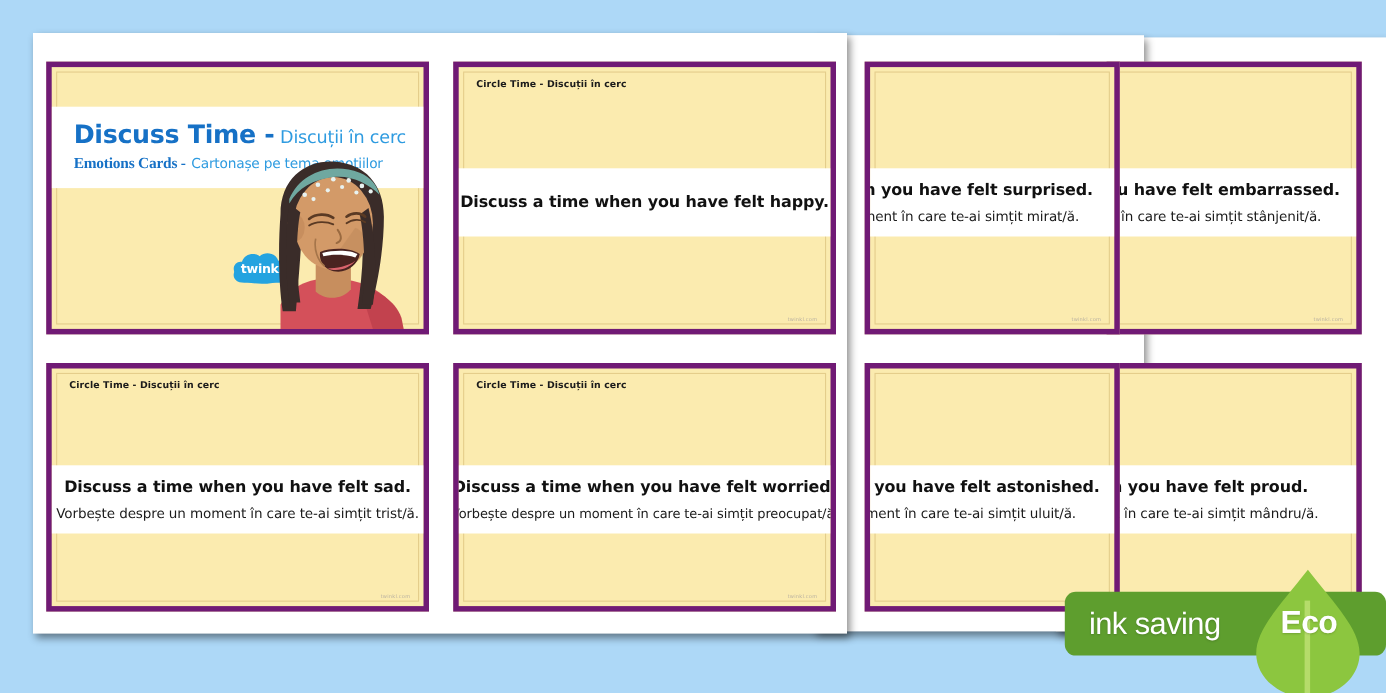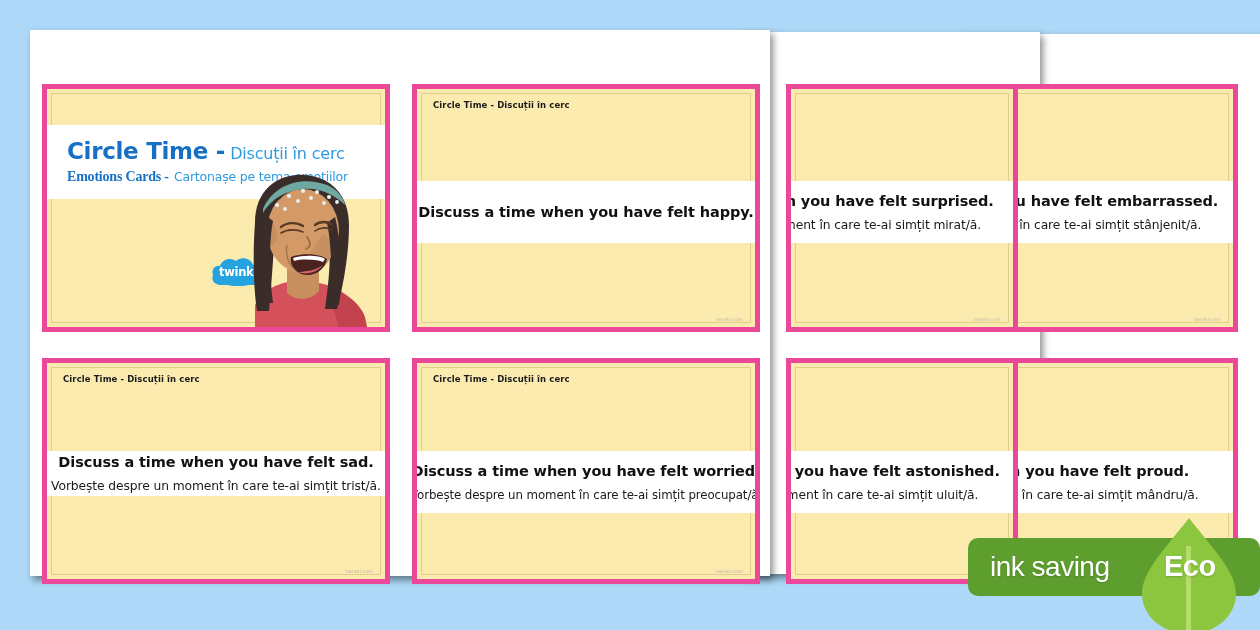--- a/index.html
+++ b/index.html
@@ -26,23 +26,22 @@
     box-shadow: 3px 4px 7px rgba(0,0,0,0.45);
   }
   .sheet-back-2 { left: 960px; top: 34px; width: 300px; height: 540px; }
   .sheet-back-1 { left: 740px; top: 32px; width: 300px; height: 542px; }
   .sheet-front  { left: 30px;  top: 30px;  width: 740px; height: 546px; }
 
   
   .card {
     position: absolute;
     background: #FBEBAF;
-    border: 5px solid #ec4899;
+    border: 5px solid #701a75;
     overflow: hidden;
-    margin-top: 28px;
   }
   .card-inner-rule {
     position: absolute;
     left: 4px; right: 4px; top: 4px; bottom: 4px;
     border: 1px solid rgba(210,180,110,0.55);
     pointer-events: none;
   }
 
   
   .card-kicker {
@@ -255,21 +254,21 @@
     <div class="watermark">twinkl.com</div>
   </div>
 
   <div class="sheet sheet-front"></div>
 
   <div class="card" style="left:42px; top:56px; width:348px; height:248px;">
     <div class="card-inner-rule"></div>
 
     <div class="title-band">
       <div class="t-line1">
-        <span class="strong">Circle Time -</span>
+        <span class="strong">Discuss Time -</span>
         <span class="light">Discuții în cerc</span>
       </div>
       <div class="t-line2">
         <span class="strong">Emotions Cards -</span>
         <span class="light">Cartonașe pe tema emoțiilor</span>
       </div>
     </div>
 
     <div class="twinkl-logo">
       <svg viewBox="0 0 112 68" width="56" height="34">
@@ -340,21 +339,21 @@
     <div class="card-kicker">Circle Time - Discuții în cerc</div>
     <div class="band" style="top:92px; height:62px;">
       <div class="line-en">Discuss a time when you have felt happy.</div>
     </div>
     <div class="watermark">twinkl.com</div>
   </div>
 
   <div class="card" style="left:42px; top:330px; width:348px; height:226px;">
     <div class="card-inner-rule"></div>
     <div class="card-kicker">Circle Time - Discuții în cerc</div>
-    <div class="band" style="top:88px; height:45px;">
+    <div class="band" style="top:88px; height:62px;">
       <div class="line-en">Discuss a time when you have felt sad.</div>
       <div class="line-ro">Vorbește despre un moment în care te-ai simțit trist/ă.</div>
     </div>
     <div class="watermark">twinkl.com</div>
   </div>
 
   <div class="card" style="left:412px; top:330px; width:348px; height:226px;">
     <div class="card-inner-rule"></div>
     <div class="card-kicker">Circle Time - Discuții în cerc</div>
     <div class="band" style="top:88px; height:62px;">

